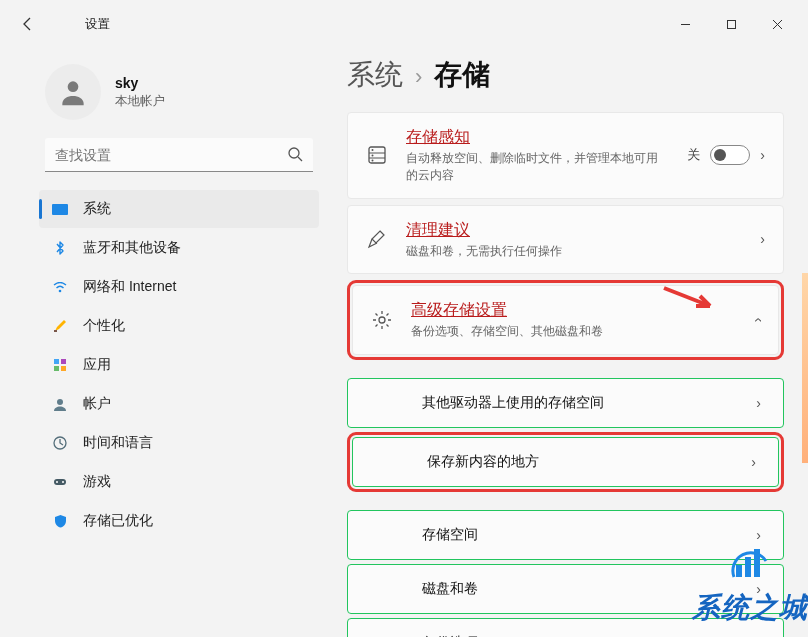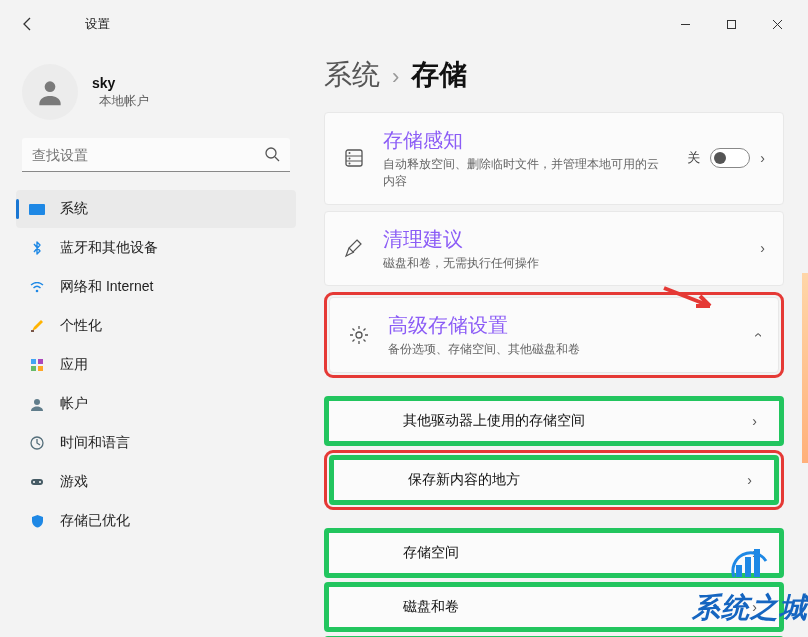--- a/index.html
+++ b/index.html
@@ -7,29 +7,29 @@
   .window { width: 808px; height: 637px; background: #f3f3f3; position: relative; }
 
   
   .titlebar { height: 48px; display: flex; align-items: center; padding: 0 8px; gap: 35px; }
   .back-btn { width: 40px; height: 40px; display:flex; align-items:center; justify-content:center; font-size:16px; color:#333; cursor:pointer; }
   .title { font-size: 12.5px; color:#222; margin-left: 2px; }
   .win-controls { margin-left:auto; display:flex; }
   .win-controls div { width:46px; height:32px; display:flex; align-items:center; justify-content:center; color:#333; cursor:pointer; }
   .win-controls svg { width:11px; height:11px; }
 
-  .body { display:flex; height: calc(100% - 48px); }
+  .body { display:flex; height: calc(100% - 48px); padding-left: 23px; }
 
   
   .sidebar { width: 300px; padding: 8px 4px 0 16px; }
   .profile { display:flex; align-items:center; gap:14px; padding: 8px 6px 18px 6px; }
   .avatar { width:56px; height:56px; border-radius:50%; background:#ececec; display:flex; align-items:center; justify-content:center; }
   .avatar svg { width:32px; height:32px; fill:#7a7a7a; }
   .prof-text .name { font-size:14px; font-weight:600; color:#111; }
-  .prof-text .sub { font-size:12.5px; color:#5e5e5e; margin-top:2px;margin-left:7px; }
+  .prof-text .sub { font-size:12.5px; color:#5e5e5e; margin-top:2px; }
 
   .search { margin: 0 6px 18px 6px; position:relative; }
   .search input { width:100%; height:34px; border:none; background:#fbfbfb; border-bottom:1.5px solid #888; padding:0 36px 0 10px; font-size:14px; outline:none; border-radius:3px 3px 0 0; }
   .search .sicon { position:absolute; right:10px; top:8px; color:#555; }
 
   .nav { display:flex; flex-direction:column; gap:1px; }
   .nav-item { height:38px; display:flex; align-items:center; gap:14px; padding:0 12px; border-radius:4px; font-size:14px; color:#222; cursor:pointer; position:relative; }
   .nav-item.active { background:#eaeaea; }
   .nav-item.active::before { content:""; position:absolute; left:0; top:9px; bottom:9px; width:3px; background:#1976d2; border-radius:2px; }
   .nav-item .nicon { width:18px; height:18px; display:flex; align-items:center; justify-content:center; }
@@ -48,31 +48,31 @@
 
   
   .main { flex:1; padding: 8px 24px 0 24px; position:relative; overflow:hidden; }
   .crumb { font-size:28px; color:#111; font-weight:600; display:flex; align-items:baseline; gap:12px; margin-bottom:18px; }
   .crumb .parent { color:#555; font-weight:400; cursor:pointer; }
   .crumb .sep { color:#999; font-weight:400; font-size:22px; }
 
   .card { background:#fbfbfb; border:1px solid #e8e8e8; border-radius:4px; padding:14px 18px; display:flex; align-items:center; gap:18px; margin-bottom:6px; cursor:pointer; }
   .card .cicon { width:22px; height:22px; flex:none; display:flex; align-items:center; justify-content:center; color:#444; }
   .card .ctext { flex:1; }
-  .card .ct { font-size:20px; color:#8b5cf6; }
+  .card .ct { font-size:16px; color:#b91c1c;text-decoration:underline; }
   .card .cs { font-size:12px; color:#666; margin-top:2px; line-height:1.4; }
   .card .ctrl { display:flex; align-items:center; gap:10px; color:#444; font-size:13px; }
   .chev { color:#555; font-size:14px; }
   .toggle { width:40px; height:20px; border-radius:10px; border:1px solid #888; background:#fff; position:relative; }
   .toggle::after { content:""; position:absolute; width:12px; height:12px; border-radius:50%; background:#555; left:3px; top:3px; }
 
   .box-red { border:3px solid #e53935; border-radius:9px; padding:2px; margin-bottom:18px; }
   .box-red .card { margin-bottom:0; }
 
-  .sublist .sub-item { background:#fbfbfb; border:5px solid #22c55e; border-radius:4px; height:50px; display:flex; align-items:center; padding:0 22px 0 74px; margin-bottom:4px; font-size:14px; color:#111; cursor:pointer; justify-content:space-between; }
+  .sublist .sub-item { background:#fbfbfb; border:1px solid #22c55e; border-radius:4px; height:50px; display:flex; align-items:center; padding:0 22px 0 74px; margin-bottom:4px; font-size:14px; color:#111; cursor:pointer; justify-content:space-between; }
   .box-red .sub-item { margin-bottom:0; }
 
   .arrow-annot { position:absolute; right:86px; top:236px; pointer-events:none; }
   .arrow-annot svg { width:60px; height:30px; }
 
   .watermark { position:absolute; right:0; bottom:10px; display:flex; align-items:center; gap:8px; pointer-events:none;flex-direction:column; }
   .watermark .logo { width:40px; height:40px; }
   .watermark .wt { font-size:28px; font-weight:700; font-style:italic; color:#1565c0; letter-spacing:1px; white-space:nowrap; }
 
   .rside-stripe { position:absolute; right:0; top:225px; width:6px; height:190px; background:linear-gradient(#ffd6a8,#ffb07a); }

